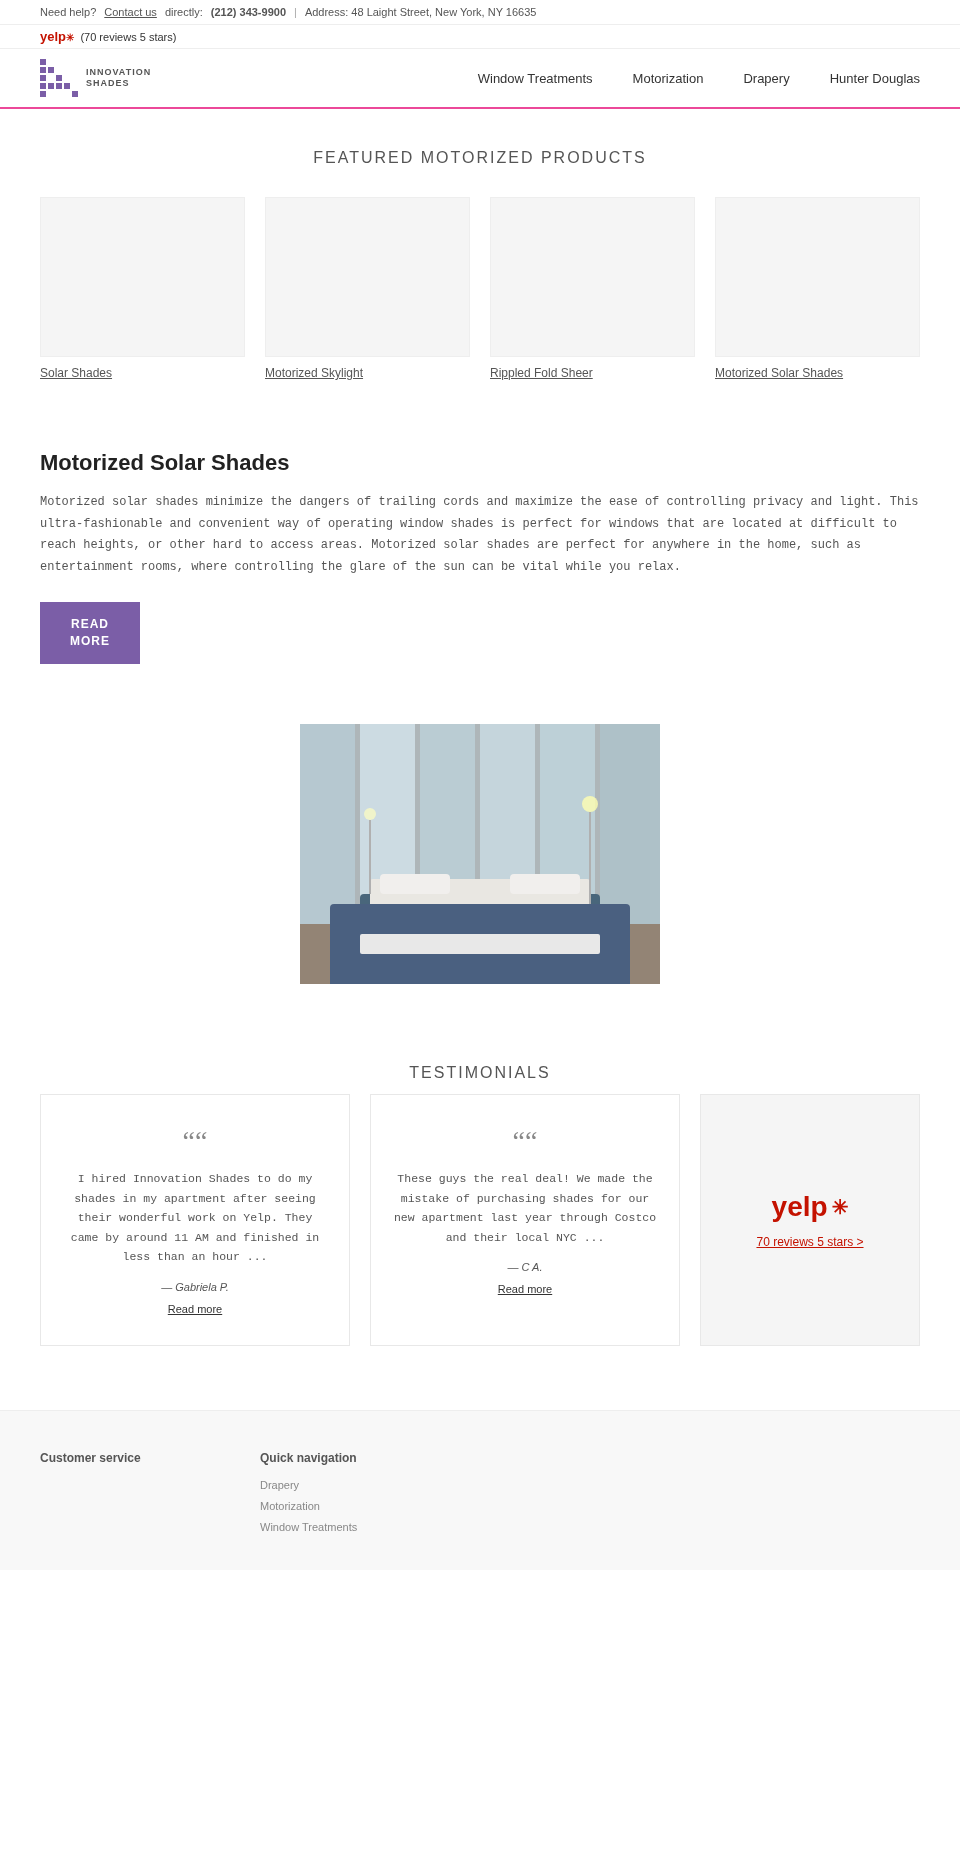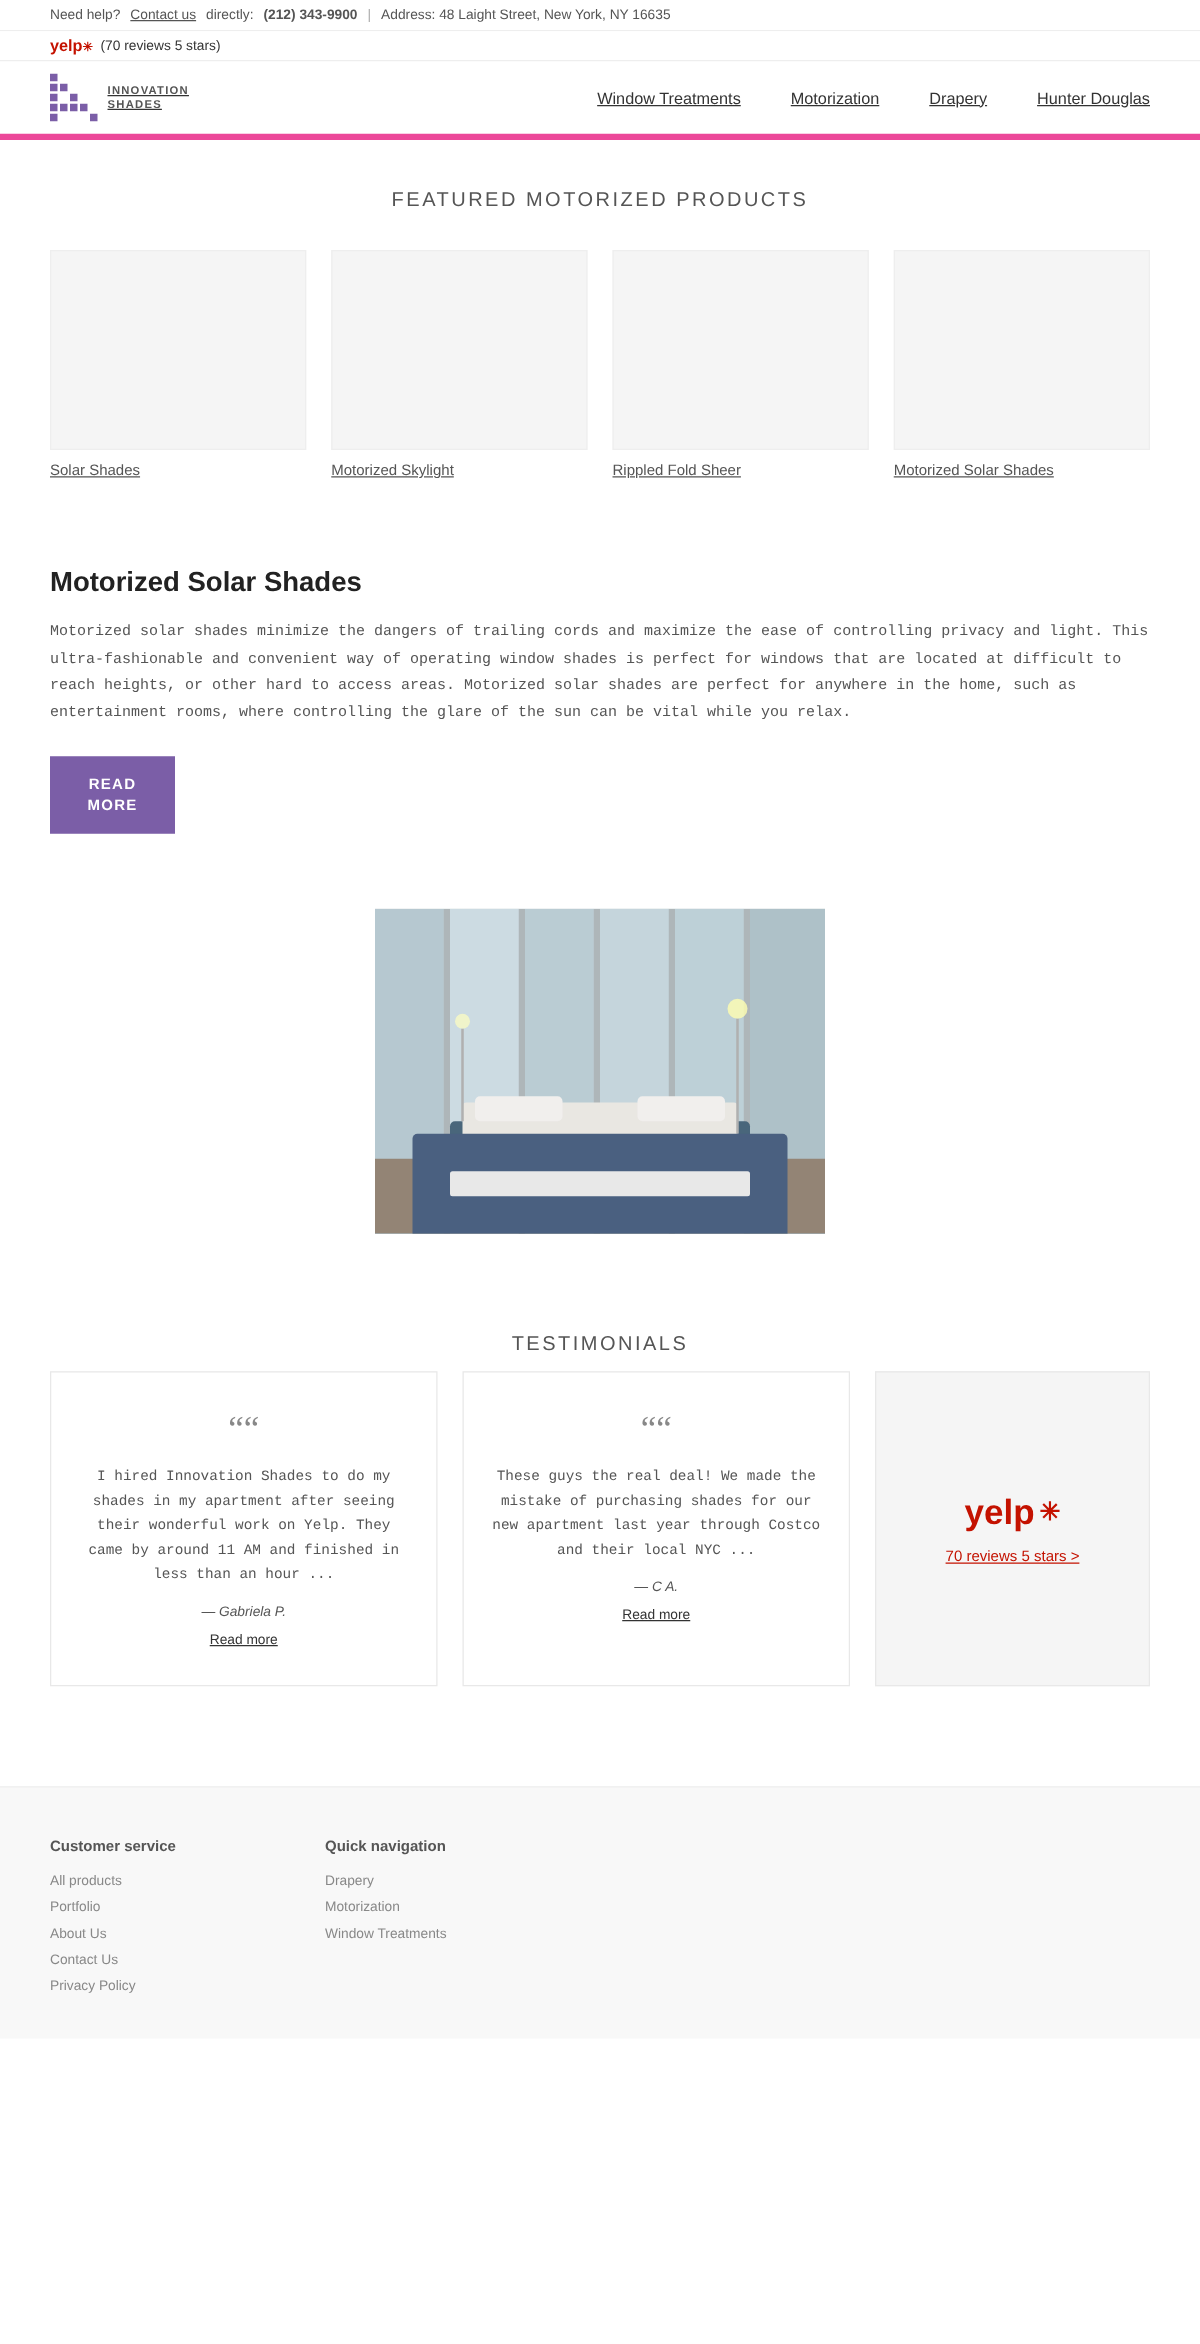--- a/index.html
+++ b/index.html
@@ -28,23 +28,22 @@
       border-bottom: 1px solid #eee;
     }
     .yelp-logo-small { color: #c41200; font-weight: bold; font-size: 13px; }
     .yelp-burst { color: #c41200; font-size: 10px; }
 
     
     .header {
       display: flex;
       align-items: center;
       padding: 10px 40px;
-      border-bottom: 5px solid #ec4899;
+      border-bottom: 2px solid #ec4899;
       gap: 30px;
-      text-decoration: underline;
     }
     .logo-container {
       display: flex;
       align-items: center;
       gap: 8px;
     }
     .logo-grid {
       display: grid;
       grid-template-columns: repeat(5, 6px);
       grid-template-rows: repeat(5, 6px);
@@ -253,21 +252,21 @@
       font-size: 12px;
       color: #c41200;
       text-decoration: underline;
       cursor: pointer;
     }
 
     
     footer {
       background: #f8f8f8;
       padding: 40px 40px 30px;
-      margin-top: 40px;
+      margin-top: 24px;
       border-top: 1px solid #eee;
     }
     .footer-grid {
       display: grid;
       grid-template-columns: 1fr 1fr;
       gap: 40px;
       max-width: 400px;
     }
     .footer-section h4 {
       font-size: 12px;
@@ -444,27 +443,20 @@
       <a href="#" class="yelp-reviews-link">70 reviews 5 stars &gt;</a>
     </div>
   </div>
 </section>
 
 <footer>
   <div class="footer-grid">
 
     <div class="footer-section">
       <h4>Customer service</h4>
-      <ul>
-        <li><a href="#">All products</a></li>
-        <li><a href="#">Portfolio</a></li>
-        <li><a href="#">About Us</a></li>
-        <li><a href="#">Contact Us</a></li>
-        <li><a href="#">Privacy Policy</a></li>
-      </ul>
     </div>
 
     <div class="footer-section">
       <h4>Quick navigation</h4>
       <ul>
         <li><a href="#">Drapery</a></li>
         <li><a href="#">Motorization</a></li>
         <li><a href="#">Window Treatments</a></li>
       </ul>
     </div>

